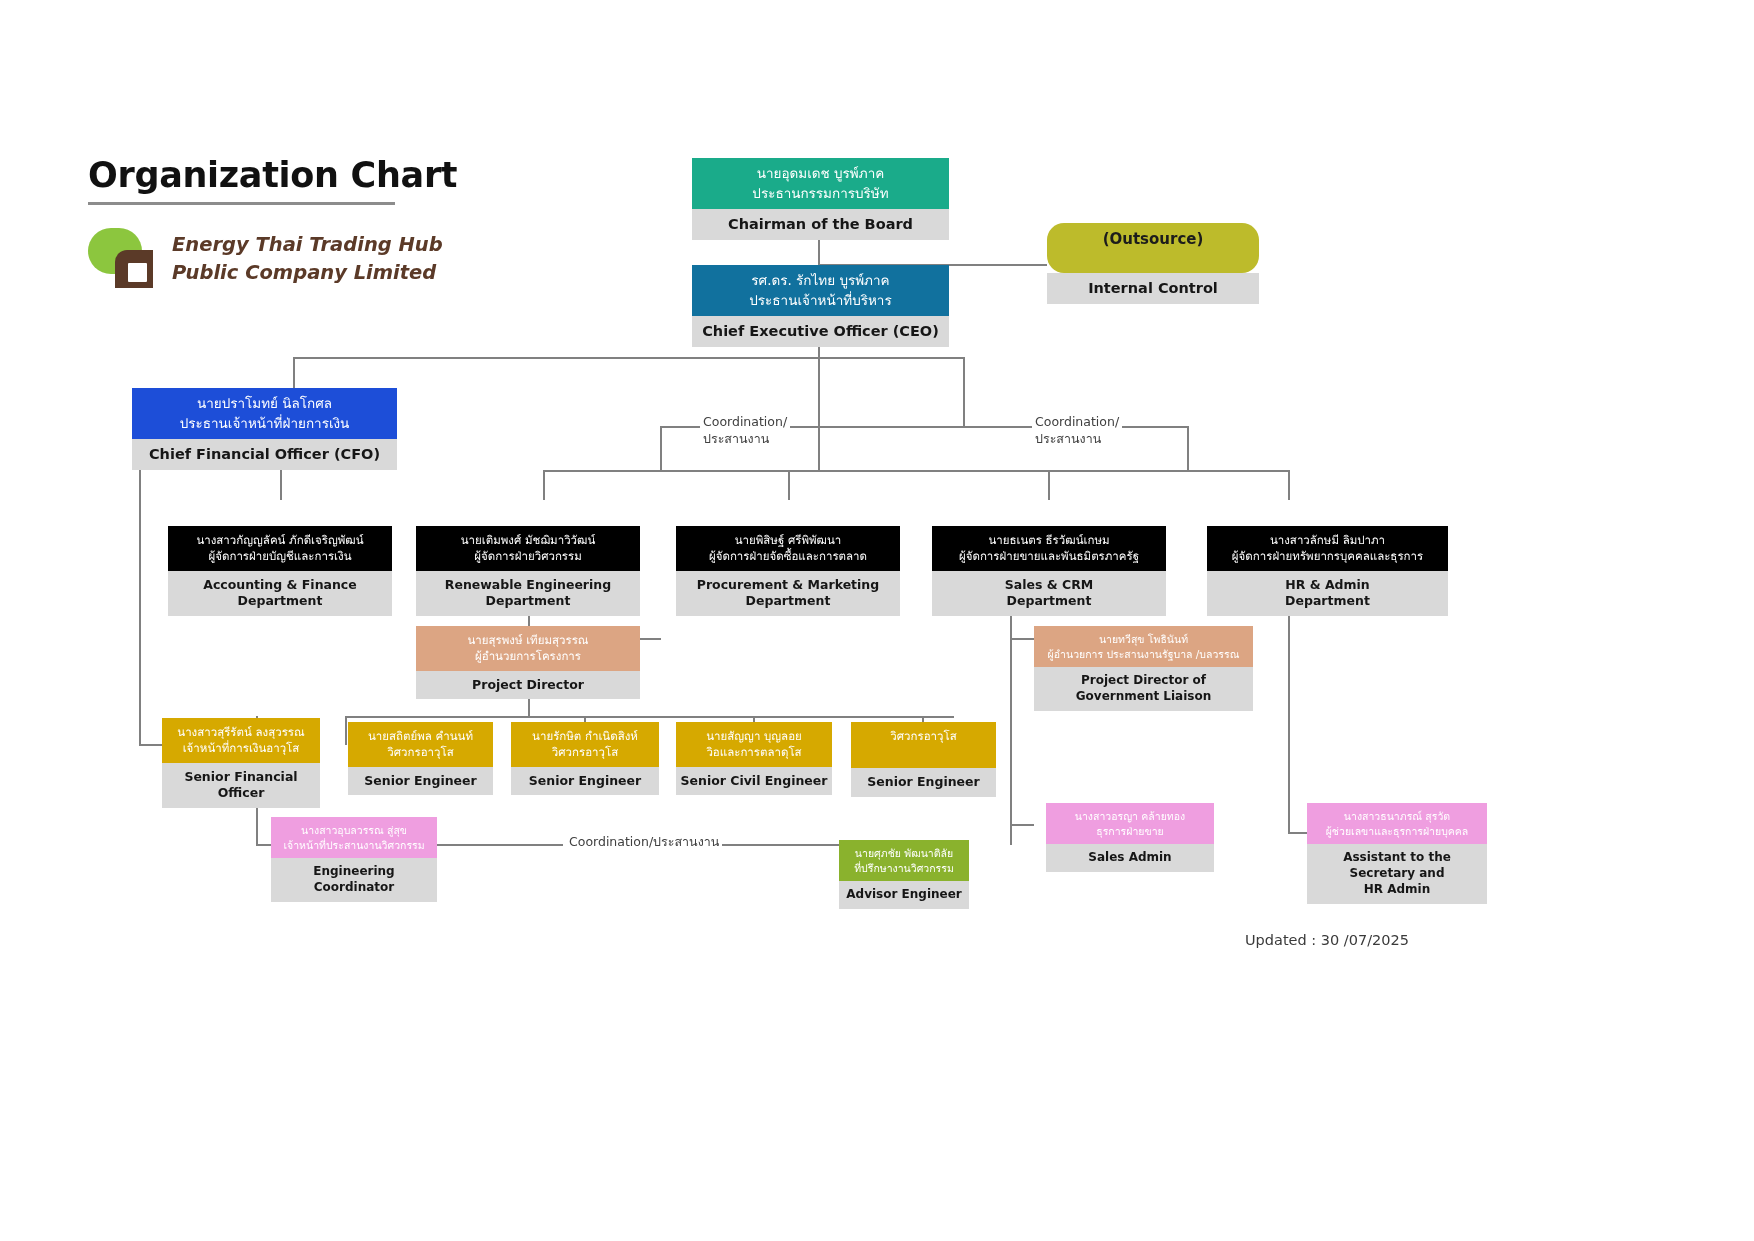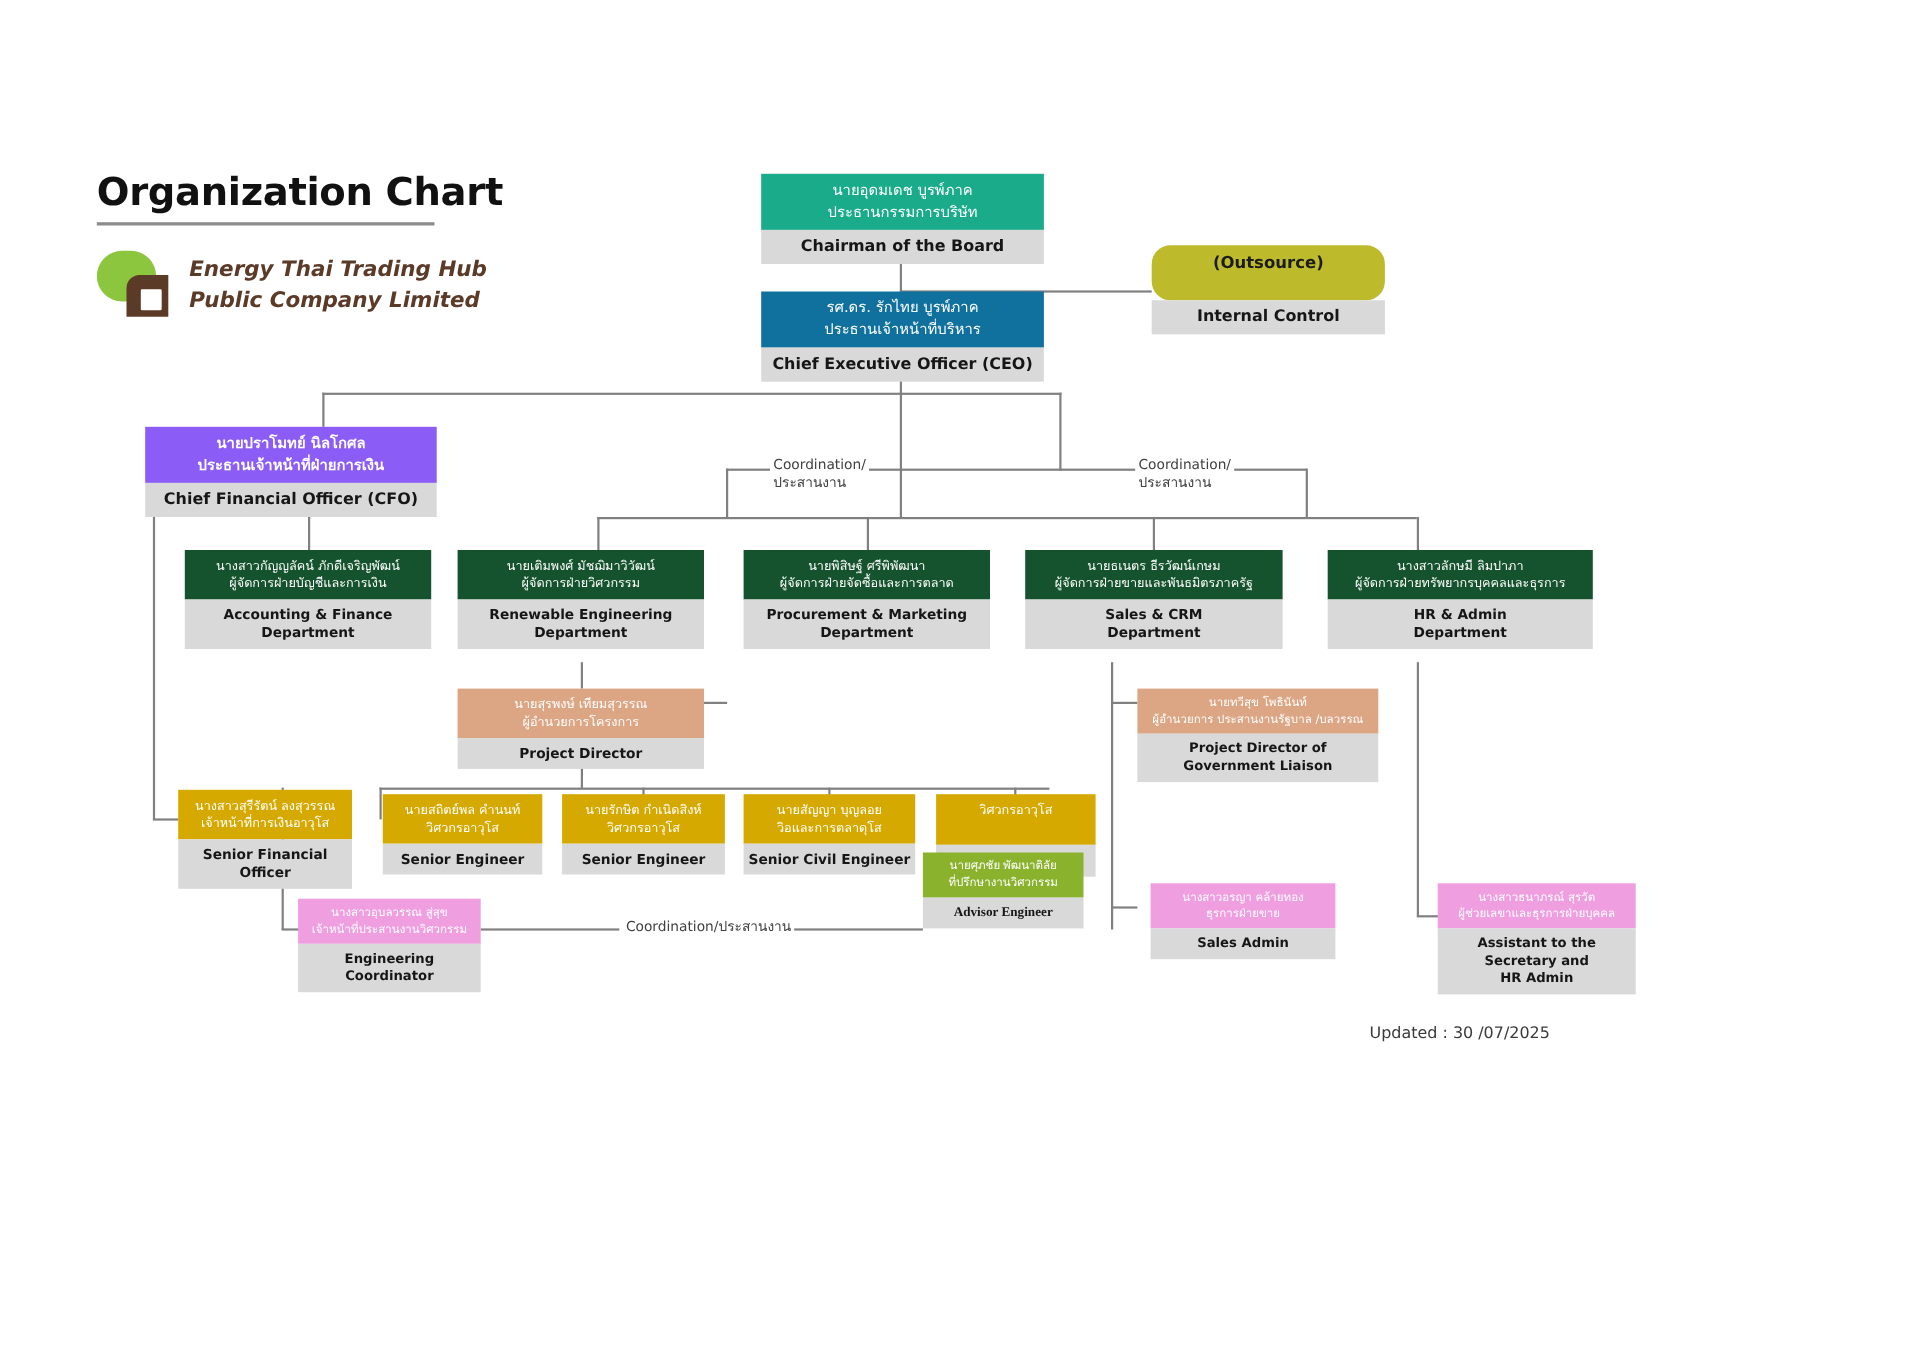--- a/index.html
+++ b/index.html
@@ -103,23 +103,23 @@
     padding: 6px 3px;
   }
   .node.small .thai { font-size: 11.5px; line-height: 1.42; }
   .node.small .en   { font-size: 12.5px; }
   .node.tiny .thai  { font-size: 10.5px; line-height: 1.40; }
   .node.tiny .en    { font-size: 12px; }
 
   
   .c-teal   .thai { background: #1aab8a; }
   .c-blue   .thai { background: #11719e; }
-  .c-navy   .thai { background: #8b5cf6; font-weight: bold; }
+  .c-navy   .thai { background: #1d4ed8; }
   .c-olive  .thai { background: #bdbb2b; border-radius: 17px; }
-  .c-green  .thai { background: #14532d; }
+  .c-green  .thai { background: #000000; margin-top: 26px; }
   .c-tan    .thai { background: #dca583; }
   .c-gold   .thai { background: #d6a900; }
   .c-pink   .thai { background: #ef9ee0; }
   .c-advgreen .thai { background: #8ab22d; }
 
   .c-olive .thai { color: #1c1c1c; font-weight: bold; font-size: 15px; }
 
   
   .ln {
     position: absolute;
@@ -381,21 +381,21 @@
   </div>
 
   <div class="node c-pink tiny" style="left:271px; top:817px; width:166px;">
     <div class="thai">
       <span>นางสาวอุบลวรรณ สู่สุข</span>
       <span>เจ้าหน้าที่ประสานงานวิศวกรรม</span>
     </div>
     <div class="en">Engineering Coordinator</div>
   </div>
 
-  <div class="node c-advgreen tiny" style="left:839px; top:775px; width:146px;font-family:Liberation Serif, serif;">
+  <div class="node c-advgreen tiny" style="left:839px; top:840px; width:130px;">
     <div class="thai">
       <span>นายศุภชัย พัฒนาติลัย</span>
       <span>ที่ปรึกษางานวิศวกรรม</span>
     </div>
     <div class="en">Advisor Engineer</div>
   </div>
 
   <div class="node c-pink tiny" style="left:1034px; top:803px; width:180px;padding-left:12px;">
     <div class="thai">
       <span>นางสาวอรญา คล้ายทอง</span>

